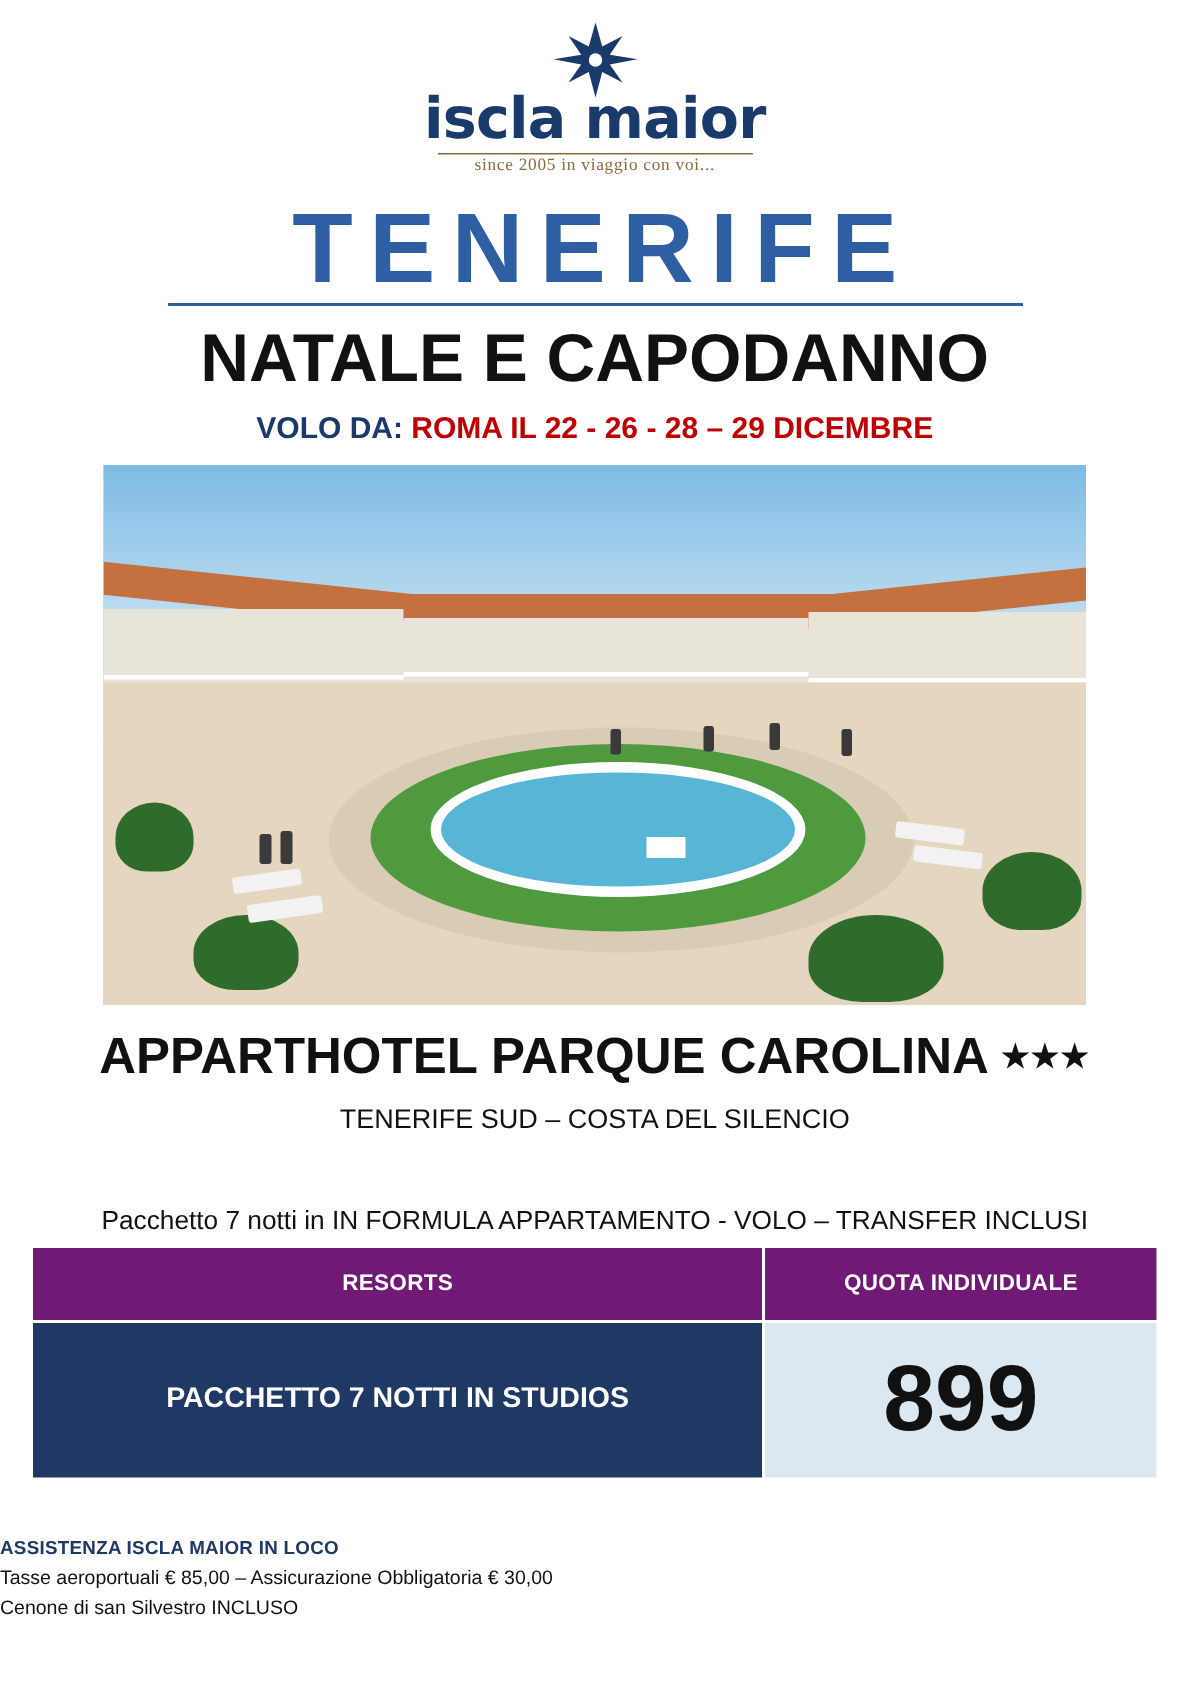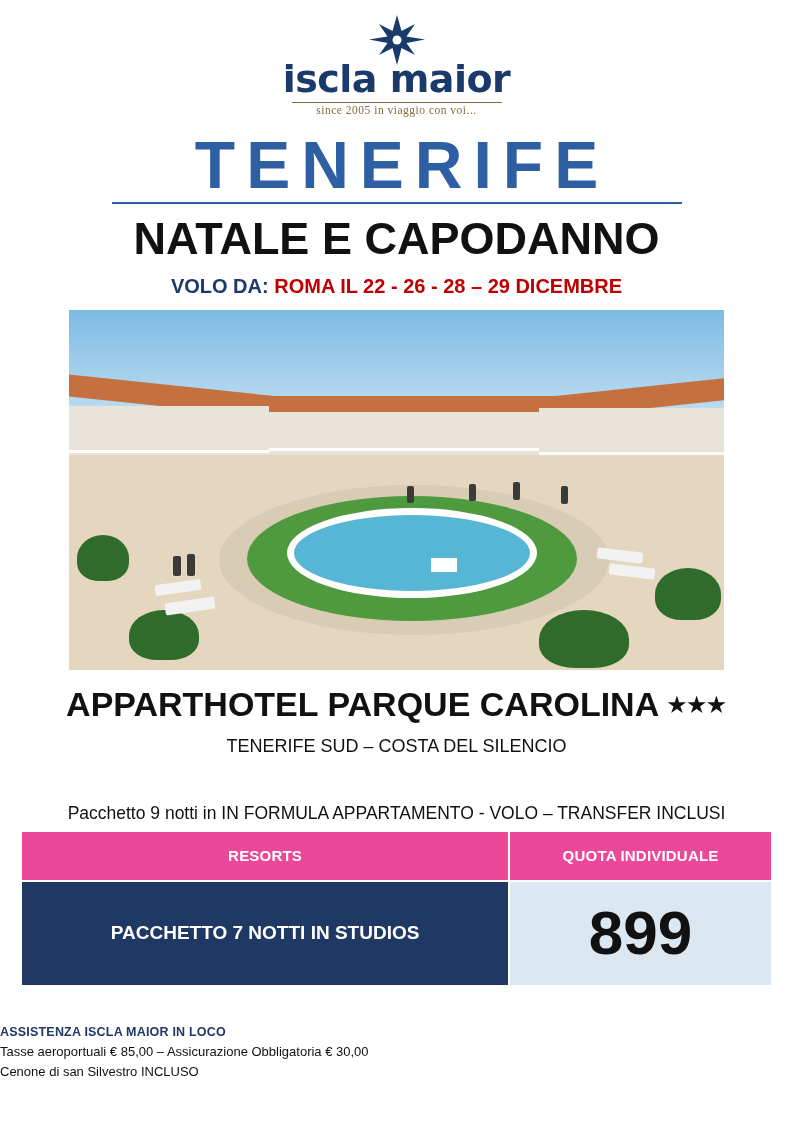--- a/index.html
+++ b/index.html
@@ -194,21 +194,21 @@
     border-collapse: collapse;
     table-layout: fixed;
   }
   .price-table th,
   .price-table td {
     border: 2px solid #ffffff;
     text-align: center;
     vertical-align: middle;
   }
   .price-table thead th {
-    background: #ec4899;
+    background: #701a75;
     color: #ffffff;
     font-size: 15px;
     font-weight: bold;
     height: 50px;
     letter-spacing: 0.2px;
   }
   .col-resort { width: 65%; }
   .col-quota  { width: 35%; }
 
   .row-resort {
@@ -309,21 +309,21 @@
 
   <div class="wallline" style="left:362px; top:248px; width:26px; height:14px; background:#ffffff;"></div>
 </div>
 
 <div class="hotel-name">
   <span>APPARTHOTEL PARQUE CAROLINA</span>
   <span class="stars">★★★</span>
 </div>
 <div class="hotel-loc">TENERIFE SUD – COSTA DEL SILENCIO</div>
 
-<div class="pkg-line">Pacchetto 9 notti in IN FORMULA APPARTAMENTO  -  VOLO – TRANSFER INCLUSI</div>
+<div class="pkg-line">Pacchetto 7 notti in IN FORMULA APPARTAMENTO  -  VOLO – TRANSFER INCLUSI</div>
 
 <table class="price-table">
   <thead>
     <tr>
       <th class="col-resort">RESORTS</th>
       <th class="col-quota">QUOTA INDIVIDUALE</th>
     </tr>
   </thead>
   <tbody>
     <tr>

